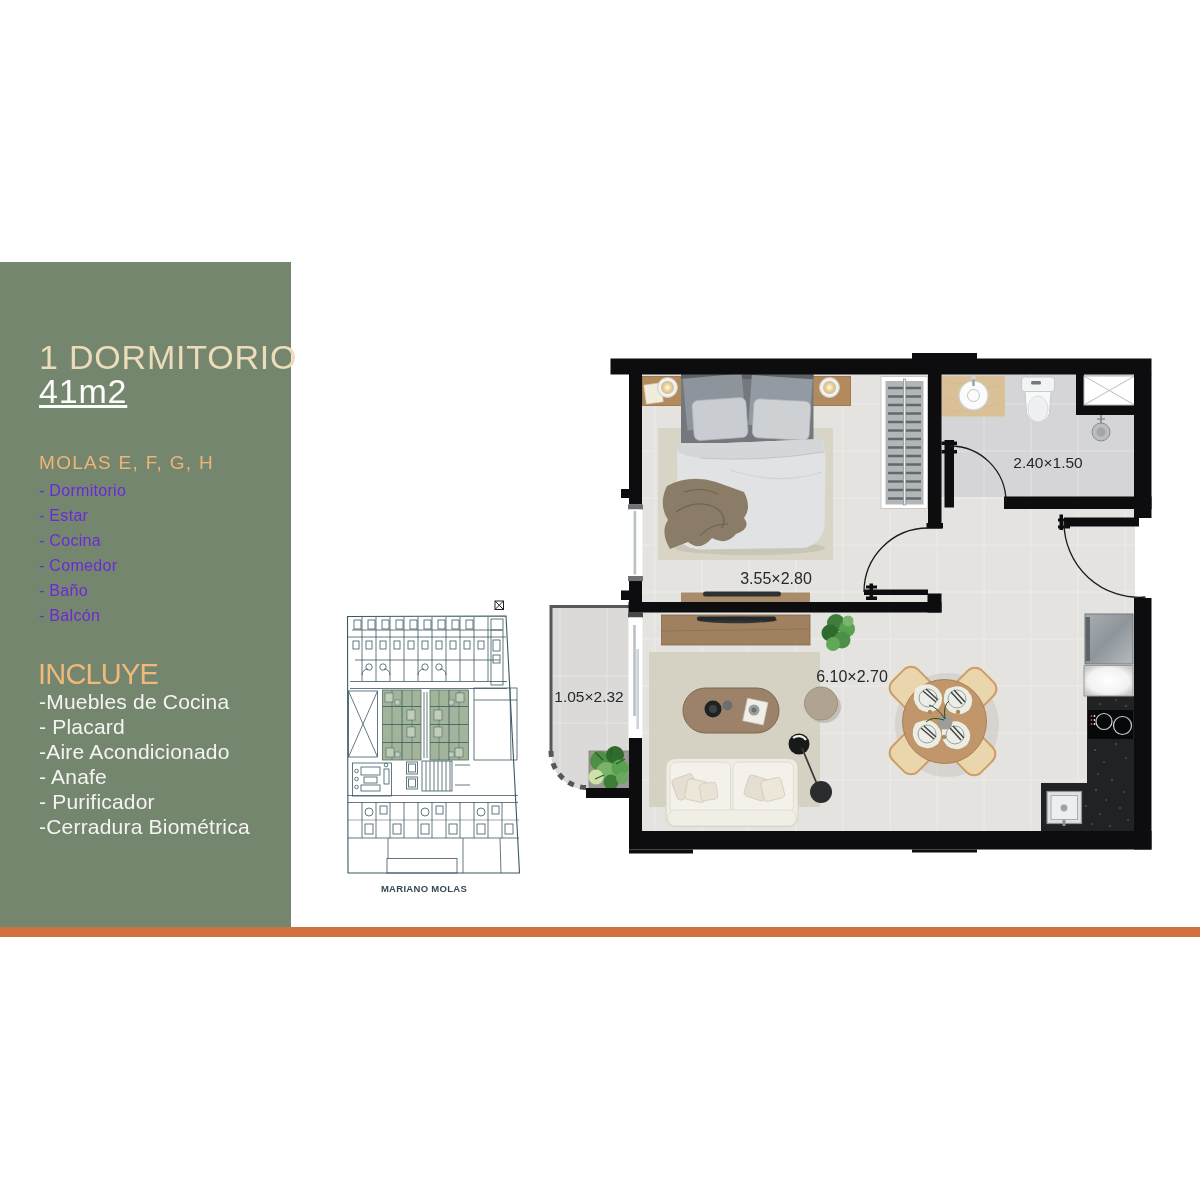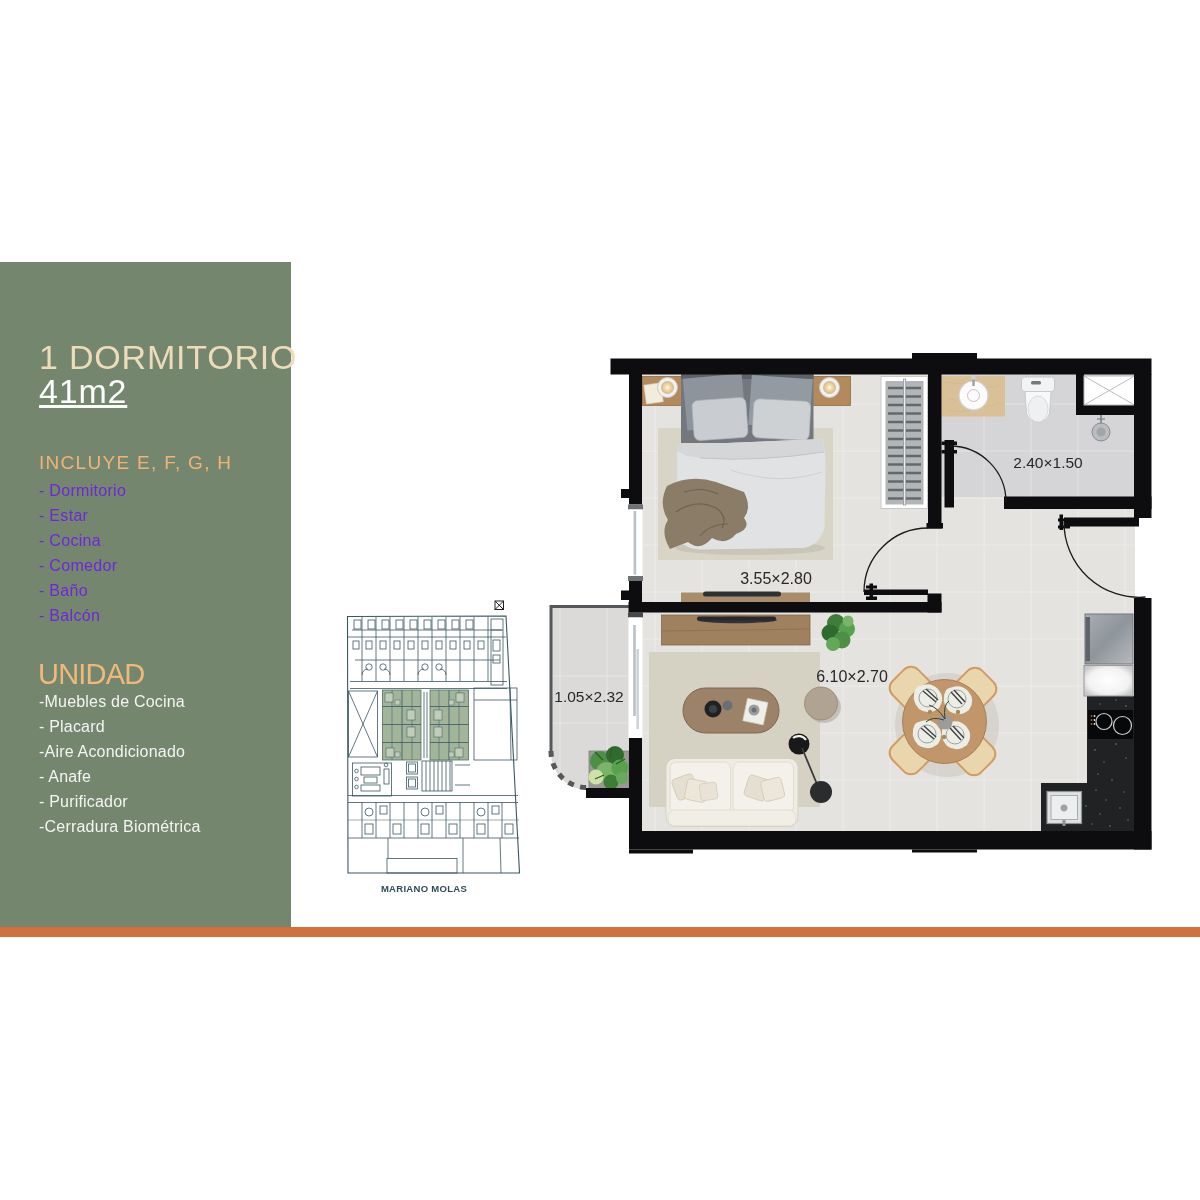--- a/index.html
+++ b/index.html
@@ -6,27 +6,27 @@
   body{font-family:"Liberation Sans", sans-serif;position:relative;}
   .abs{position:absolute;}
 </style>
 </head>
 <body>
 
 <div class="abs" style="left:0;top:262px;width:291px;height:665px;background:#75866f;"></div>
 
 <div class="abs" style="left:39px;top:340px;width:260px;font-size:34px;line-height:34px;letter-spacing:0.8px;color:#ecdcba;">1 DORMITORIO<br><span style="color:#fdfdfc;text-decoration:underline;">41m2</span></div>
 
-<div class="abs" style="left:39px;top:452px;font-size:19px;line-height:22px;letter-spacing:1.3px;color:#efb575;">INCLUYE E, F, G, H</div>
+<div class="abs" style="left:39px;top:452px;font-size:19px;line-height:22px;letter-spacing:1.3px;color:#efb575;">MOLAS E, F, G, H</div>
 
 <div class="abs" style="left:39px;top:478px;font-size:16px;line-height:25px;letter-spacing:0.3px;color:#6d28d9;">- Dormitorio<br>- Estar<br>- Cocina<br>- Comedor<br>- Baño<br>- Balcón</div>
 
-<div class="abs" style="left:38px;top:656px;font-size:29px;line-height:36px;letter-spacing:-0.8px;color:#efb979;">UNIDAD</div>
-
-<div class="abs" style="left:39px;top:690px;font-size:16px;line-height:24.9px;letter-spacing:0.2px;color:#f4f4f2;">-Muebles de Cocina<br>- Placard<br>-Aire Acondicionado<br>- Anafe<br>- Purificador<br>-Cerradura Biométrica</div>
+<div class="abs" style="left:38px;top:656px;font-size:29px;line-height:36px;letter-spacing:-0.8px;color:#efb979;">INCLUYE</div>
+
+<div class="abs" style="left:39px;top:690px;font-size:21px;line-height:24.9px;letter-spacing:0.2px;color:#f4f4f2;">-Muebles de Cocina<br>- Placard<br>-Aire Acondicionado<br>- Anafe<br>- Purificador<br>-Cerradura Biométrica</div>
 
 <div class="abs" style="left:0;top:927px;width:1200px;height:10px;background:#d2713d;"></div>
 
 <svg class="abs" style="left:330px;top:590px;" width="190" height="310" viewBox="330 590 190 310">
 <g fill="none" stroke="#3b5862" stroke-width="0.8">
 
 <g>
   <rect x="495" y="601" width="8.5" height="8.5" stroke="#222" stroke-width="1" fill="#fff"></rect>
   <path d="M495 601 l8.5 8.5 M503.5 601 l-8.5 8.5" stroke="#222" stroke-width="1"></path>
 </g>

